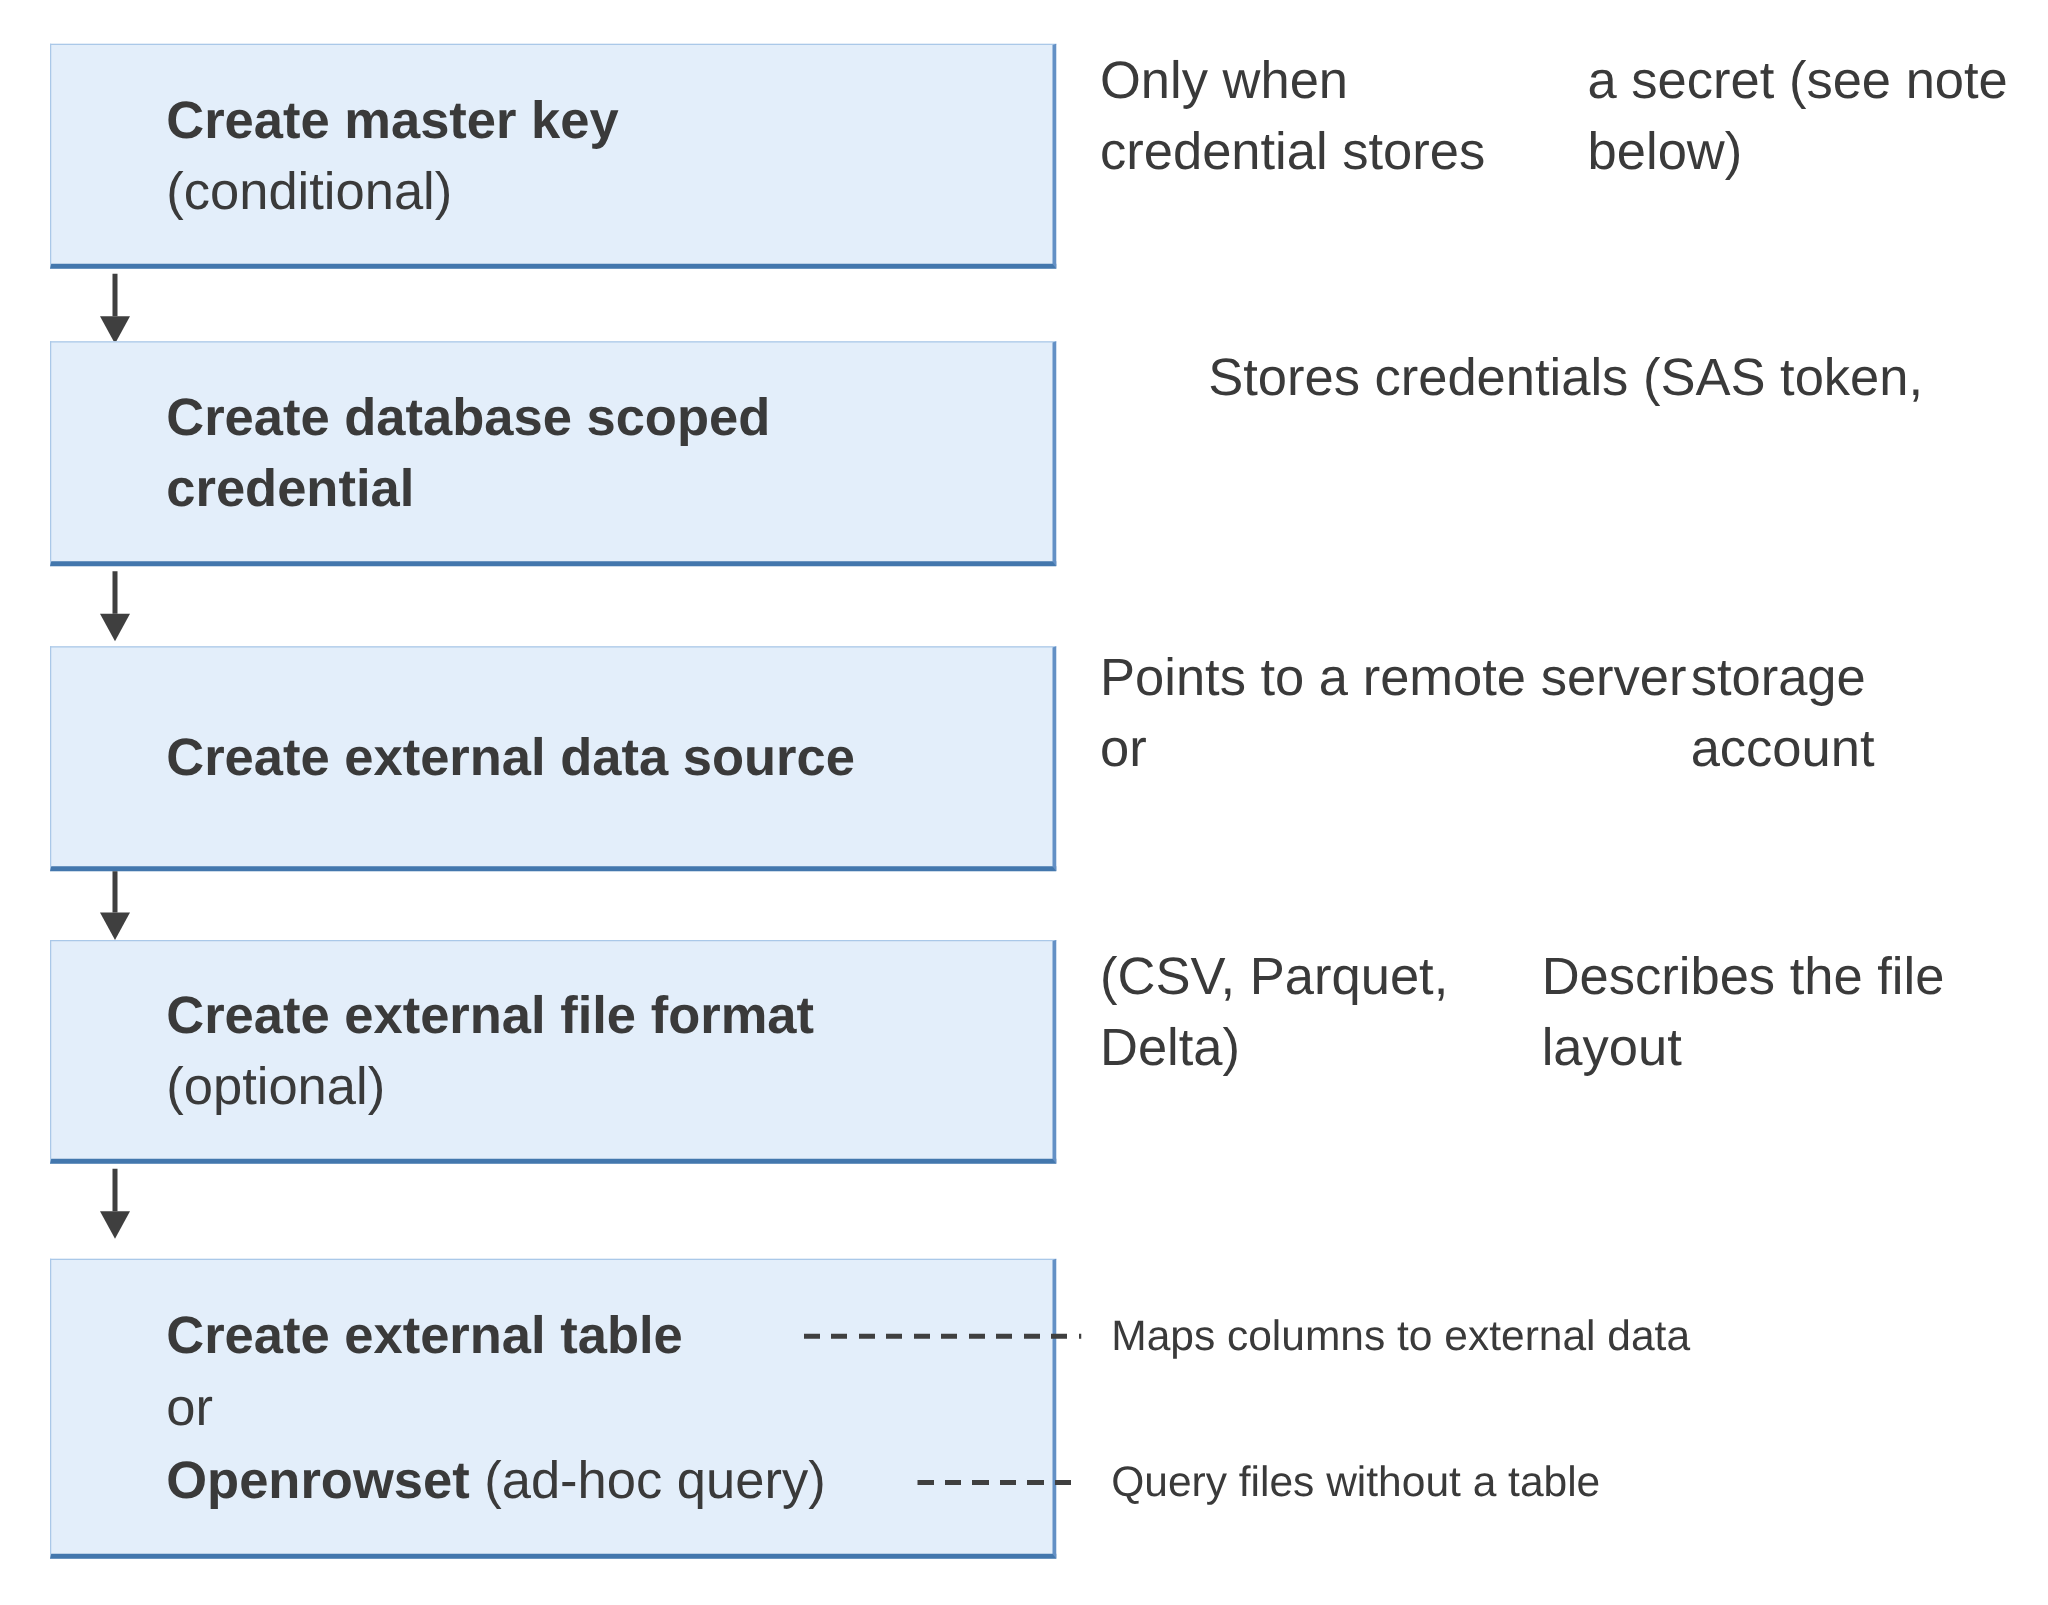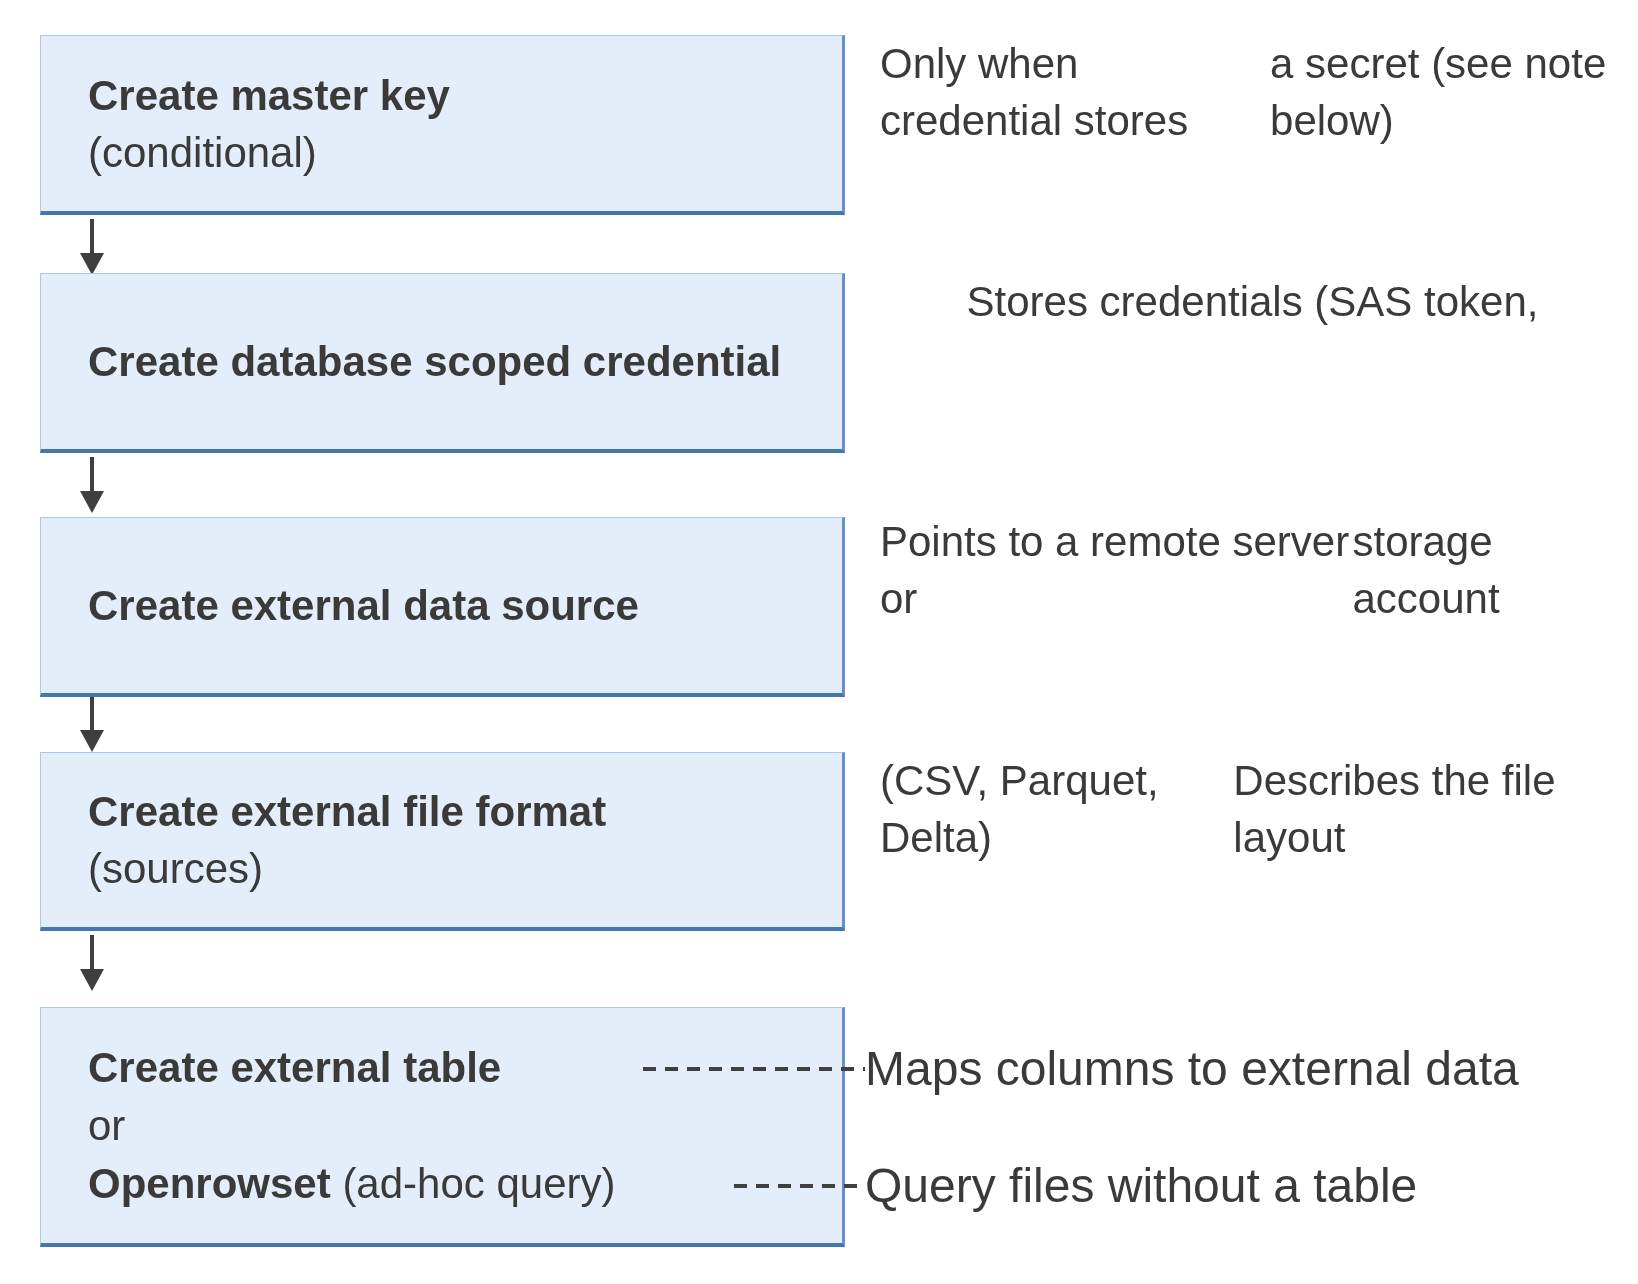--- a/index.html
+++ b/index.html
@@ -20,21 +20,21 @@
   }
   .box{
     position:absolute;
     left:40px;width:805px;
     background:var(--box-fill);
     border-top:1px solid var(--box-border-light);
     border-left:1px solid var(--box-border-light);
     border-right:3px solid var(--box-border-right);
     border-bottom:4px solid var(--box-border-dark);
     box-sizing:border-box;
-    display:flex;align-items:center;
+    display:flex;align-items:center;padding-left:45px;
   }
   .box-inner{
     padding-left:47px;
     padding-right:20px;
     font-size:42px;
     line-height:57px;
   }
   .box5 .box-inner{line-height:58px;}
   .title{font-weight:bold;}
   .subtitle{font-weight:normal;}
@@ -54,23 +54,23 @@
     width:0;height:0;
     border-left:12px solid transparent;
     border-right:12px solid transparent;
     border-top:22px solid var(--line);
   }
   .dash{
     position:absolute;height:4px;
     background:repeating-linear-gradient(90deg,var(--line) 0 13px,transparent 13px 22px);
   }
   .callout{
-    position:absolute;left:865px;
+    position:absolute;left:889px;
     height:58px;line-height:58px;
-    font-size:48px;white-space:nowrap;
+    font-size:34px;white-space:nowrap;
   }
 </style>
 </head>
 <body>
 
 <div class="canvas">
 
   <div class="box" style="top:35px;height:180px">
     <div class="box-inner">
       <div class="title">Create master key</div>
@@ -112,21 +112,21 @@
   </div>
 
   <div class="arrow" style="top:697px;height:55px">
     <div class="shaft"></div>
     <div class="head"></div>
   </div>
 
   <div class="box" style="top:752px;height:179px">
     <div class="box-inner">
       <div class="title">Create external file format</div>
-      <div class="subtitle">(sources)</div>
+      <div class="subtitle">(optional)</div>
     </div>
   </div>
   <div class="note" style="top:752px;height:179px">
     <div>(CSV, Parquet, Delta)</div>
     <div>Describes the file layout</div>
   </div>
 
   <div class="arrow" style="top:935px;height:56px">
     <div class="shaft"></div>
     <div class="head"></div>

